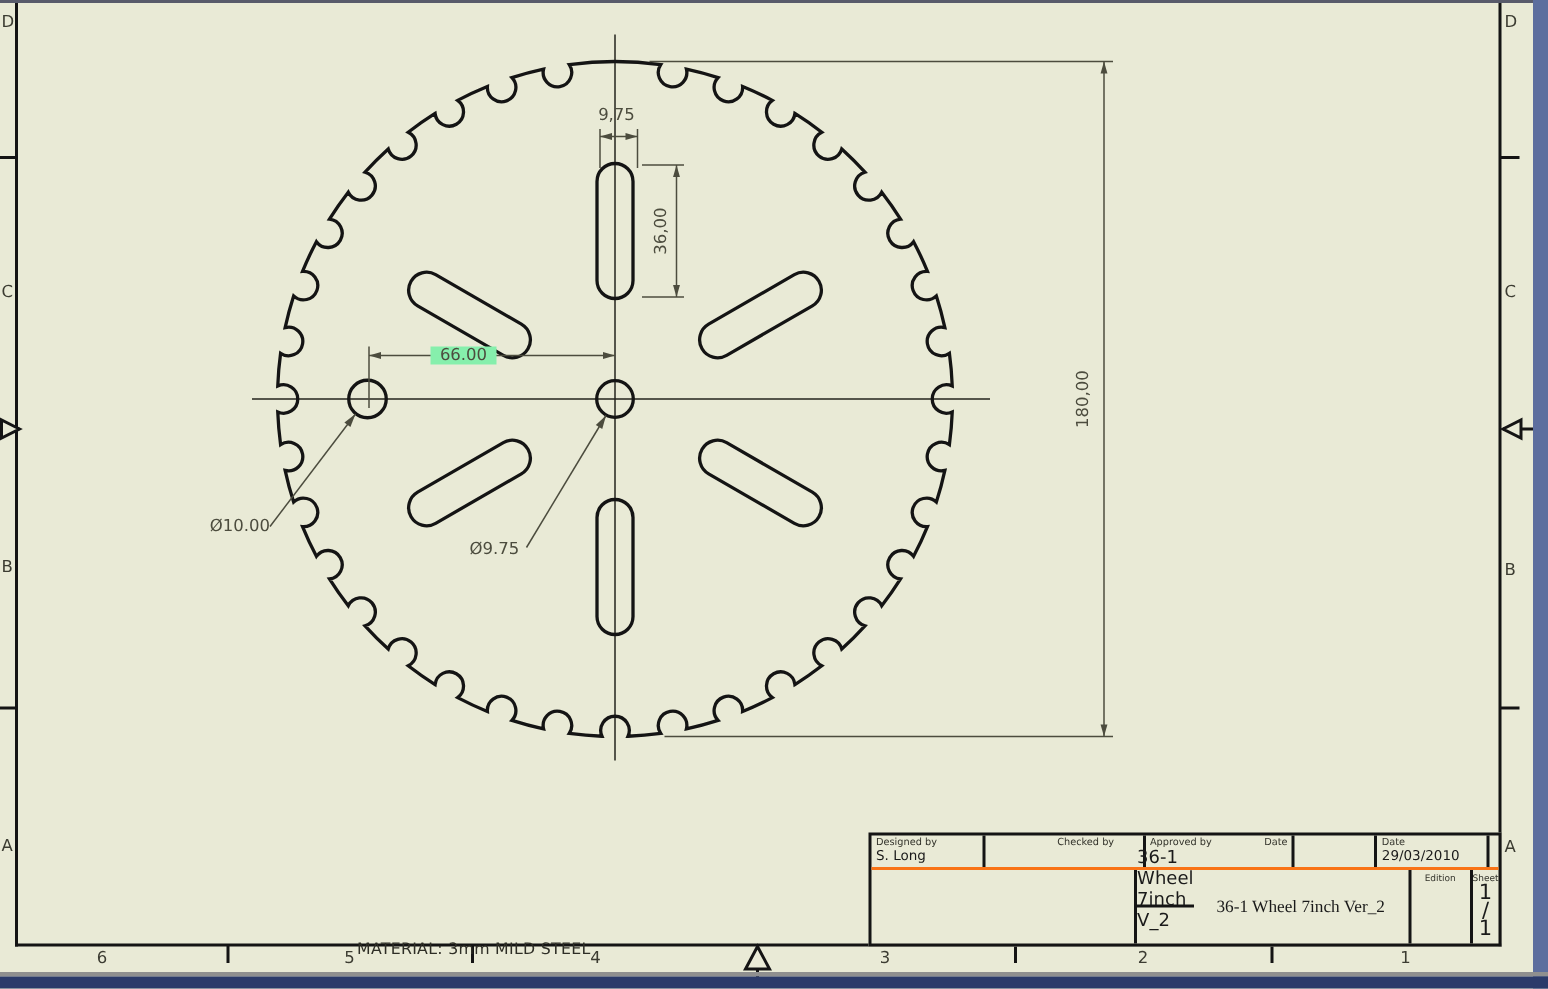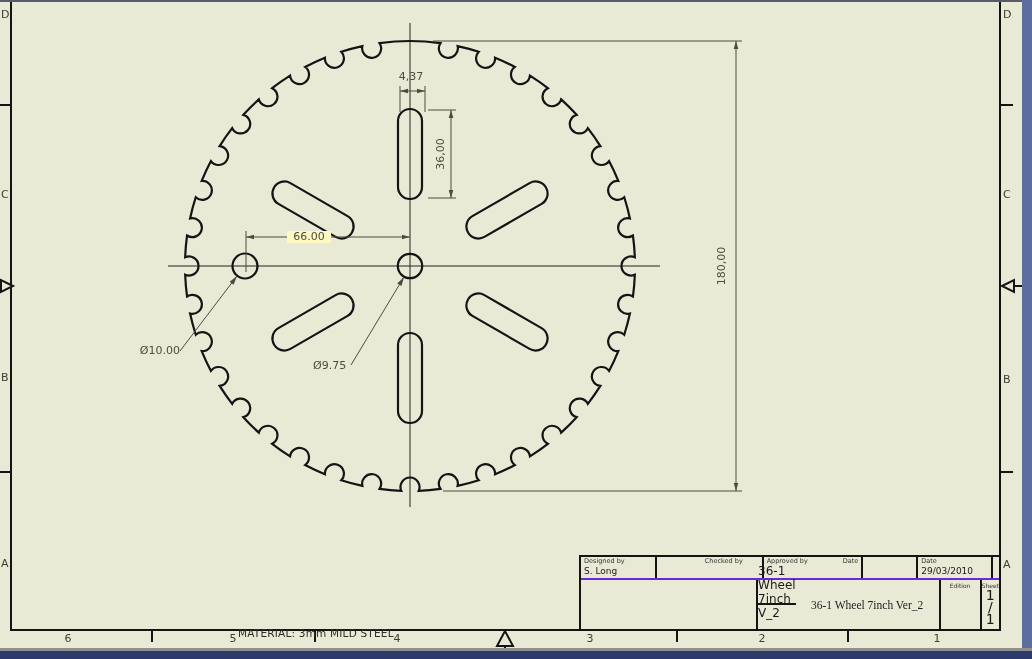--- a/index.html
+++ b/index.html
@@ -21,21 +21,21 @@
   
   .edge-top    { position:absolute; left:0; top:0; width:1032px; height:2px; background:#585b6b; }
   .edge-right  { position:absolute; right:0; top:0; width:10px; height:659px; background:#5d6e9e; }
   .edge-gray   { position:absolute; left:0; top:648px; width:1032px; height:3px; background:#8f8f8f; }
   .edge-navy   { position:absolute; left:0; top:651px; width:1032px; height:8px; background:#2b3a6a; }
   
   .tb {
     position:absolute; left:579px; top:555px; width:422px; height:76px;
     border:2px solid #141414; display:flex; flex-direction:column; background:#e9ead6;
   }
-  .tb-row1 { display:flex; height:23px; border-bottom:2px solid #6d28d9; }
+  .tb-row1 { display:flex; height:23px; border-bottom:2px solid #f97316; }
   .tb-row1 > div { border-right:2px solid #141414; padding:1px 3px; overflow:hidden; }
   .tb-row1 > div:last-child { border-right:none; }
   .tb-lbl { font-size:6.5px; color:#33332b; line-height:7px; }
   .tb-val { font-size:9px; line-height:10px; margin-top:1px; color:#191919; }
   .tb-row23 { display:flex; flex:1; }
   .tb-bigcell { width:187px; border-right:2px solid #141414; }
   .tb-rightcol { flex:1; display:flex; flex-direction:row; }
   .tb-title {
     height:25px; border-bottom:2px solid #141414;
     display:flex; align-items:center; justify-content:center; font-size:12px;
@@ -128,23 +128,23 @@
     <polygon points="451,198 448.7,190 453.3,190"></polygon>
     <polygon points="246,237 254,234.7 254,239.3"></polygon>
     <polygon points="410,237 402,234.7 402,239.3"></polygon>
     <polygon points="736,41 733.7,49 738.3,49"></polygon>
     <polygon points="736,491 733.7,483 738.3,483"></polygon>
     <polygon points="237,276 233.6,284.7 229.6,281.7"></polygon>
     <polygon points="404,277 401.5,286 397.2,283.4"></polygon>
   </g>
 </svg>
 
-<div class="dim" style="left:391px; top:71px; width:40px;">4,37</div>
+<div class="dim" style="left:391px; top:71px; width:40px;">9,75</div>
 <div class="dim rot" style="left:418px; top:148px; width:46px;">36,00</div>
-<div class="dim" style="left:287px; top:231px; width:44px; background:#fef9c3;">66.00</div>
+<div class="dim" style="left:287px; top:231px; width:44px; background:#86efac;">66.00</div>
 <div class="dim rot" style="left:696px; top:260px; width:52px;">180,00</div>
 <div class="dim" style="left:130px; top:345px; width:50px; text-align:right;">Ø10.00</div>
 <div class="dim" style="left:313px; top:360px; width:44px; text-align:left;">Ø9.75</div>
 
 <div class="note">MATERIAL: 3mm MILD STEEL</div>
 
 <div class="zl" style="left:1px; top:8px;">D</div>
 <div class="zl" style="left:1px; top:188px;">C</div>
 <div class="zl" style="left:1px; top:371px;">B</div>
 <div class="zl" style="left:1px; top:557px;">A</div>

